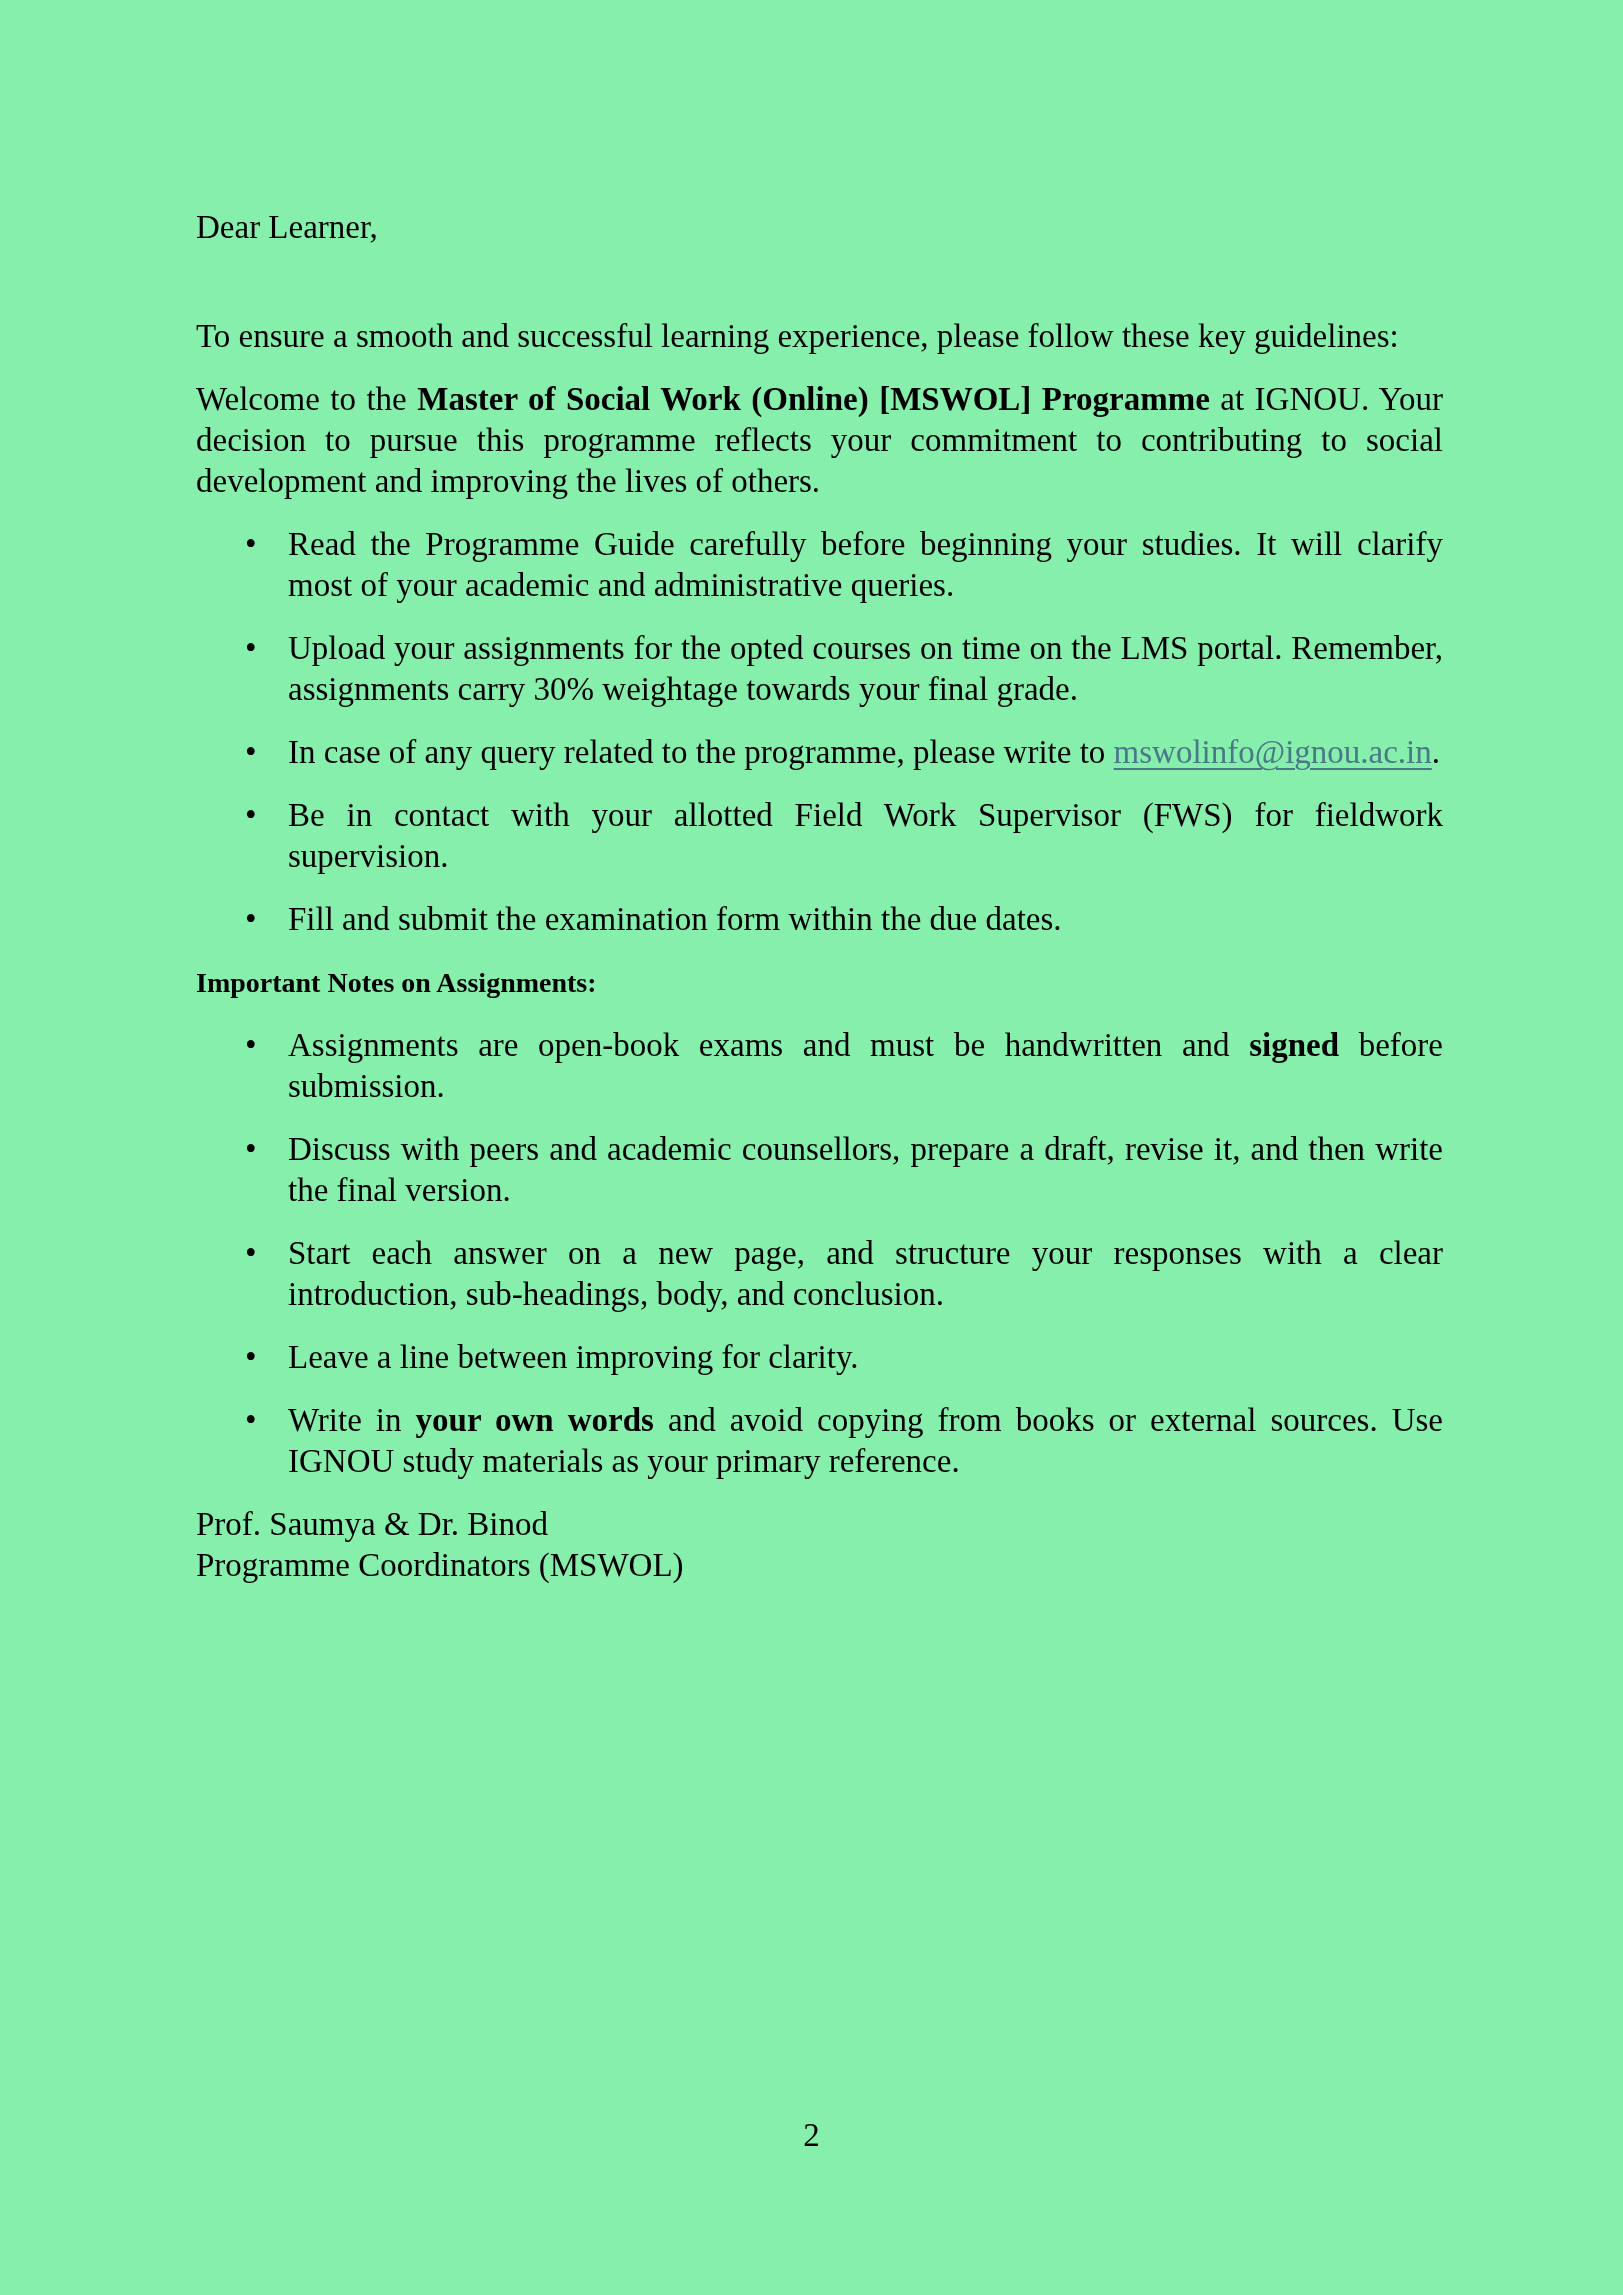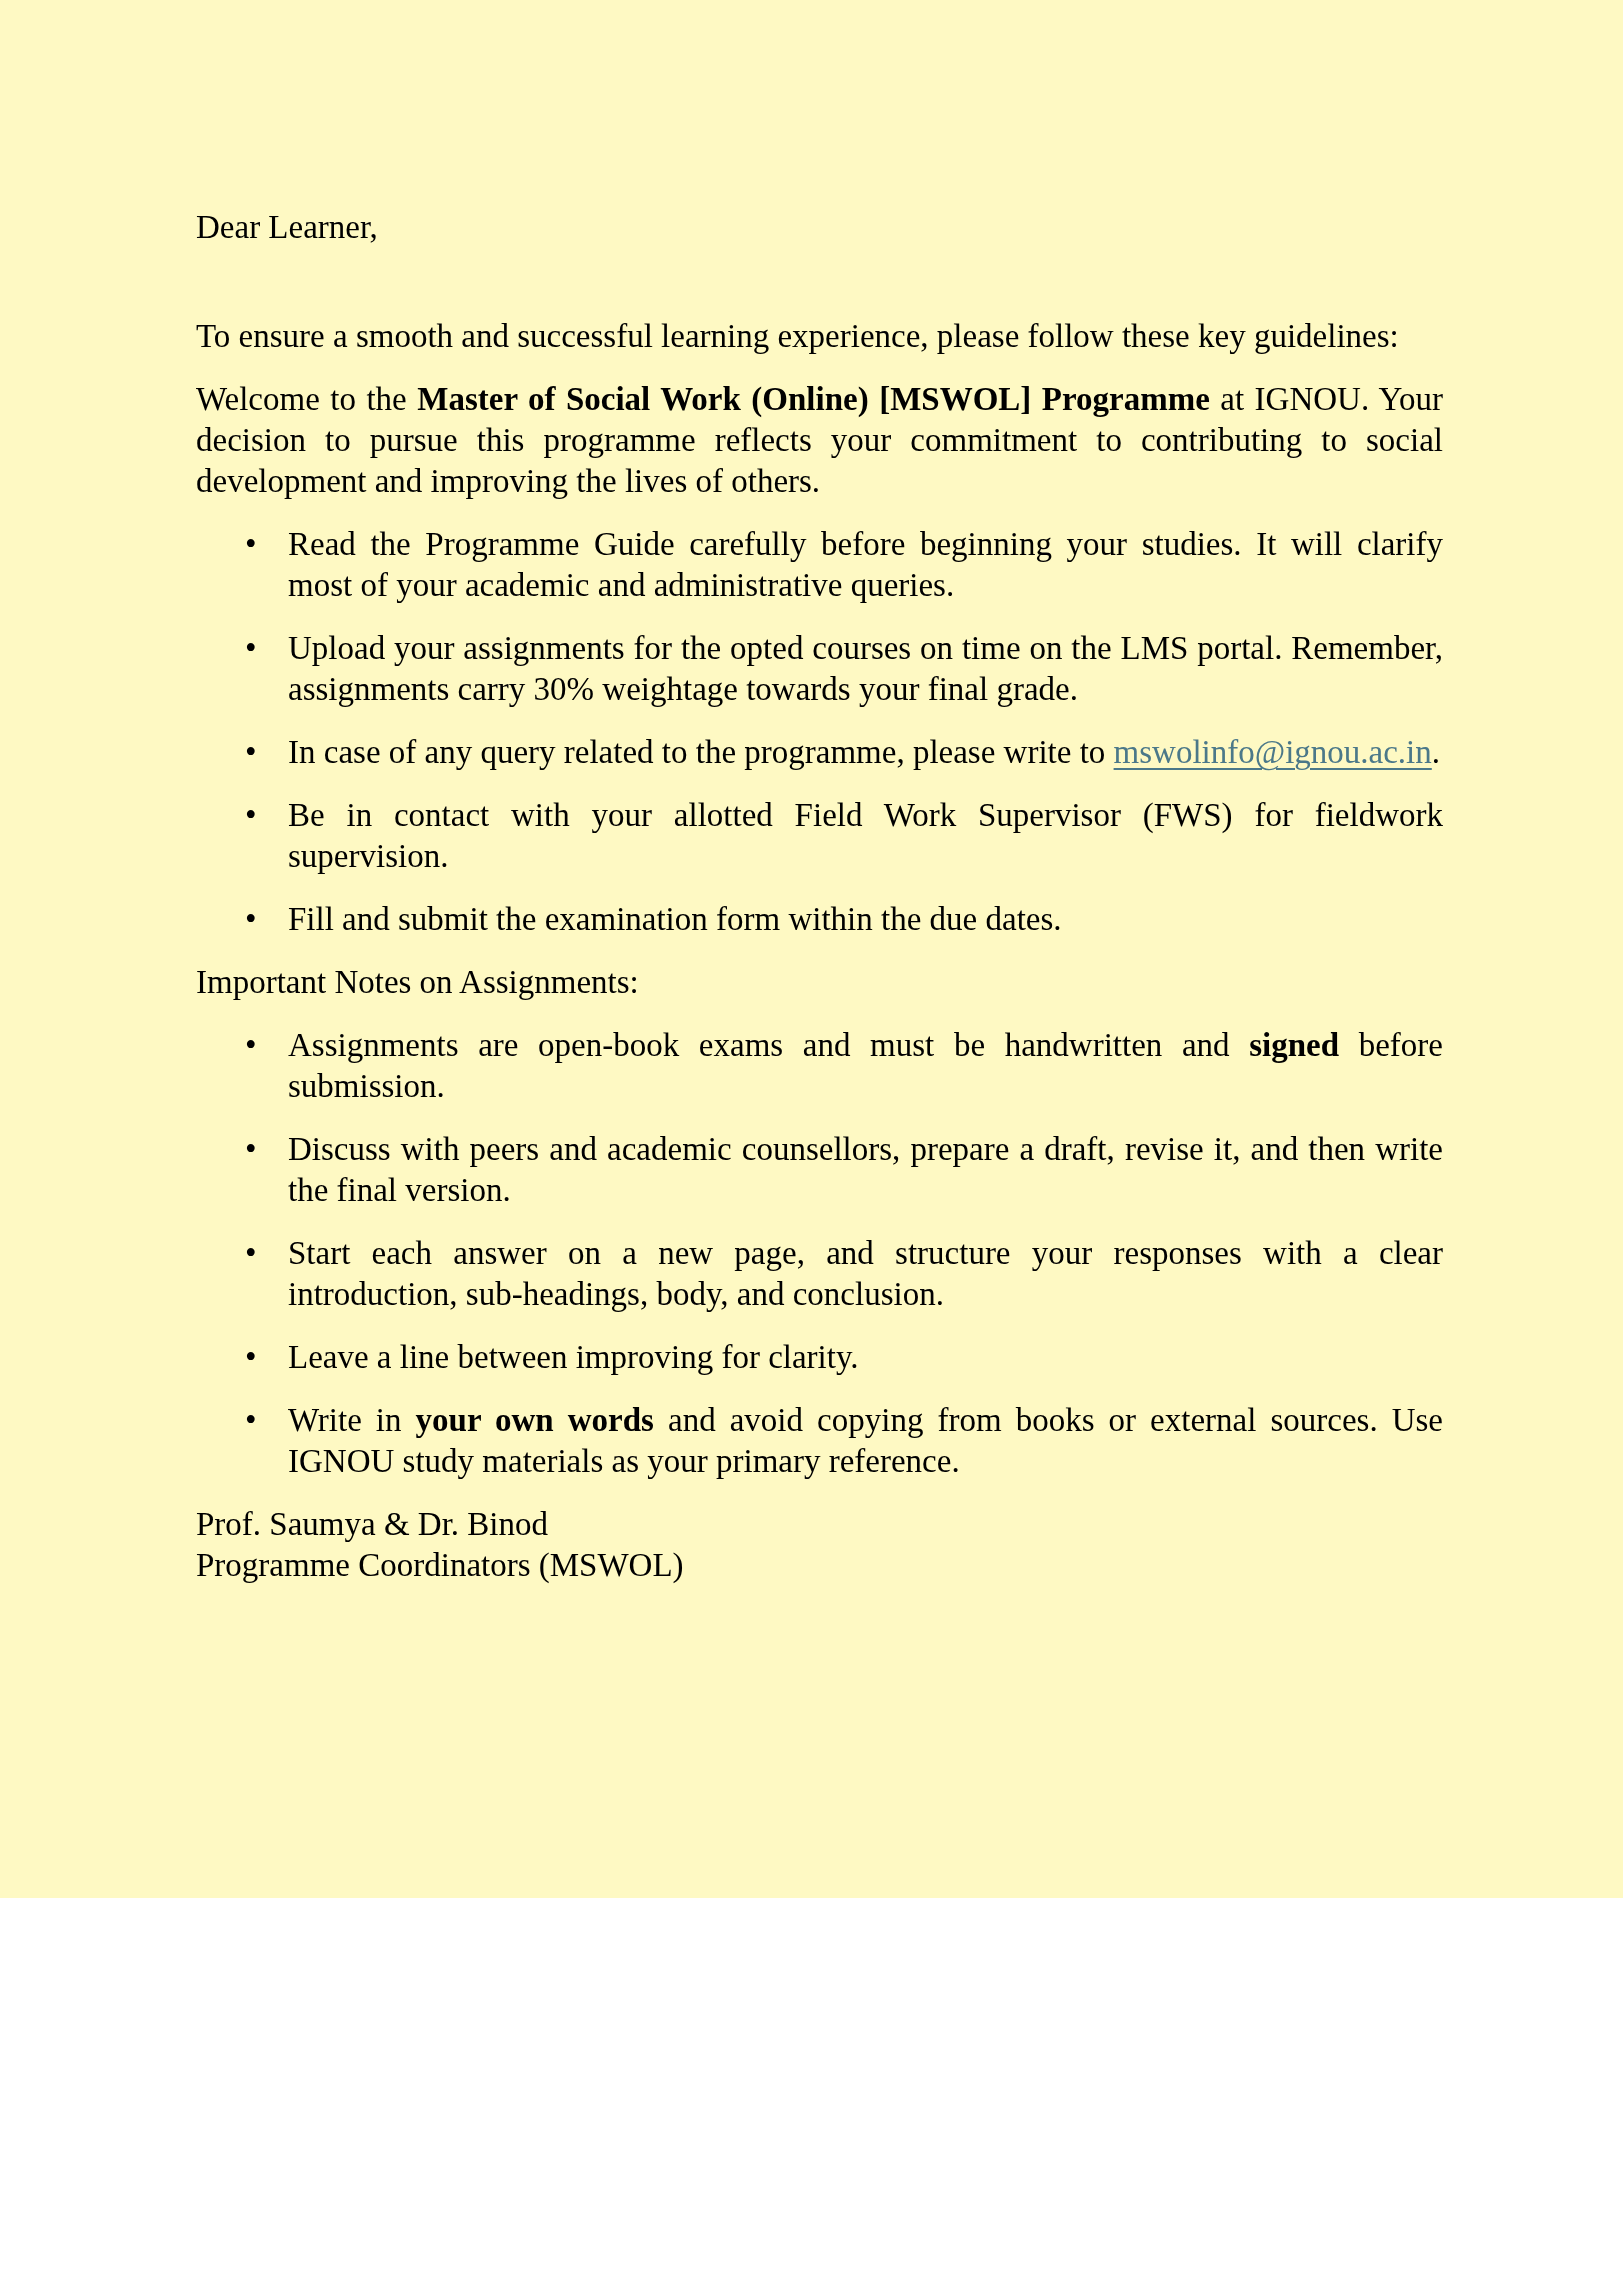--- a/index.html
+++ b/index.html
@@ -1,40 +1,40 @@
 <!DOCTYPE html>
 <html style="font-size:10.5px"><head>
 <meta charset="utf-8">
 <style>
   html, body { margin: 0; padding: 0; background: #ffffff; }
   .page {
     position: relative;
     width: 1623px;
-    height: 1898px;
-    background: #fef9c3;
+    height: 2295px;
+    background: #86efac;
     color: #000000;
     font-family: "Liberation Serif", "DejaVu Serif", serif;
     overflow: hidden;
   }
   .content {
     position: absolute;
     left: 196px;
     top: 207px;
     width: 1247px;
     font-size: 33px;
     line-height: 41px;
     text-align: justify;
   }
   .greeting { margin: 0 0 68px 0; }
   .para { margin: 0 0 22px 0; }
   .closing-wish { margin: 0 0 65px 0; }
   b, .bold { font-weight: bold; }
   .notes-heading {
-    font-weight: normal;
-    font-size: 33px;
+    font-weight: bold;
+    font-size: 28px;
     line-height: 41px;
     margin: 0 0 22px 0;
     text-align: left;
   }
   ul.blist { list-style: none; margin: 0; padding: 0; }
   ul.blist li {
     position: relative;
     padding-left: 92px;
     margin: 0 0 22px 0;
   }

